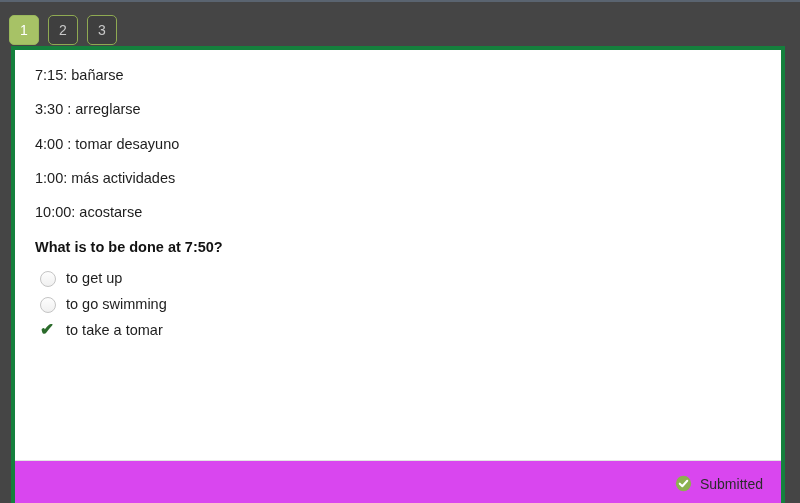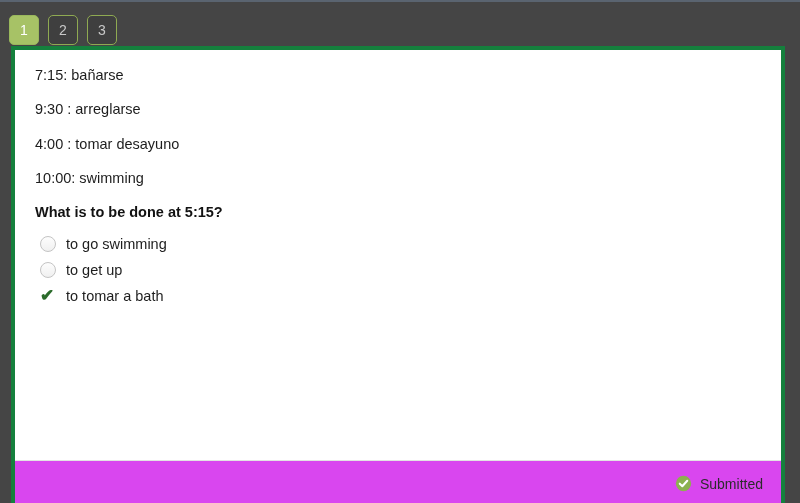--- a/index.html
+++ b/index.html
@@ -182,47 +182,48 @@
     <div class="tab active">1</div>
     <div class="tab">2</div>
     <div class="tab">3</div>
   </div>
 
   <div id="card">
 
     <div id="card-body">
 
       <p class="schedule-line">7:15: bañarse</p>
-      <p class="schedule-line">9:30 : arreglarse</p>
+      <p class="schedule-line">3:30 : arreglarse</p>
       <p class="schedule-line">4:00 : tomar desayuno</p>
-      <p class="schedule-line">10:00: swimming</p>
-
-      <p id="question">What is to be done at 5:15?</p>
+      <p class="schedule-line">1:00: más actividades</p>
+      <p class="schedule-line">10:00: acostarse</p>
+
+      <p id="question">What is to be done at 7:50?</p>
 
       <ul id="options">
 
         <li class="option">
           <span class="marker">
             <span class="radio"></span>
           </span>
+          <span class="option-label">to get up</span>
+        </li>
+
+        <li class="option">
+          <span class="marker">
+            <span class="radio"></span>
+          </span>
           <span class="option-label">to go swimming</span>
         </li>
 
         <li class="option">
           <span class="marker">
-            <span class="radio"></span>
-          </span>
-          <span class="option-label">to get up</span>
-        </li>
-
-        <li class="option">
-          <span class="marker">
             <span class="check">✔</span>
           </span>
-          <span class="option-label">to tomar a bath</span>
+          <span class="option-label">to take a tomar</span>
         </li>
 
         <li class="option">
           <span class="marker">
             
           </span>
 
         </li>
 
       </ul>

